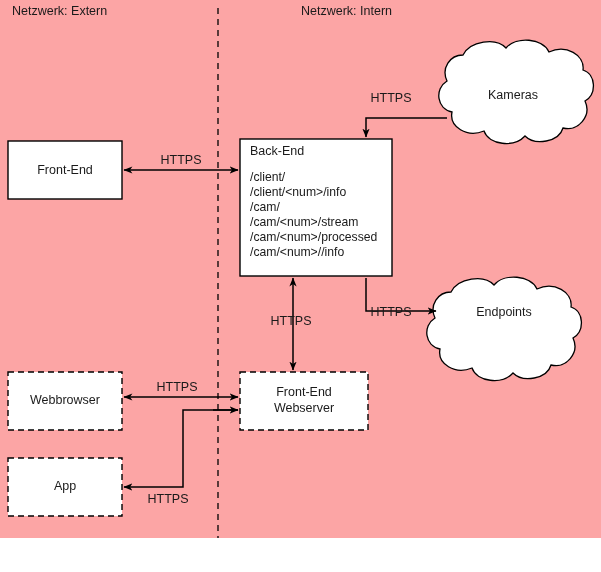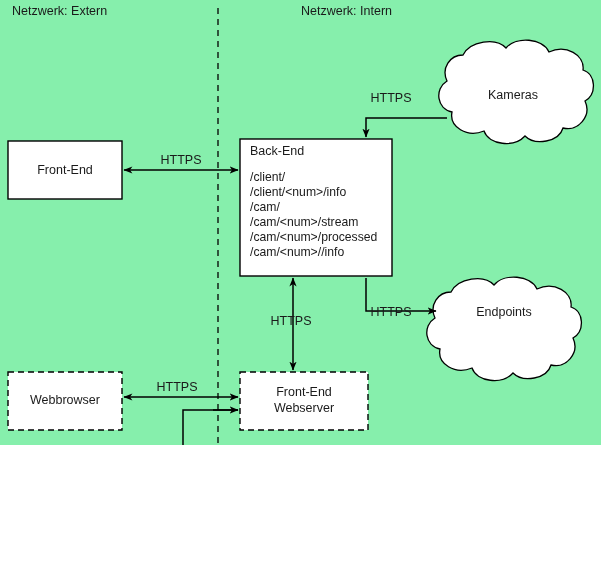--- a/index.html
+++ b/index.html
@@ -3,22 +3,22 @@
 <meta charset="utf-8">
 <style>
   html, body {
     margin: 0;
     padding: 0;
     background: #ffffff;
   }
   #canvas {
     position: relative;
     width: 601px;
-    height: 445px;
-    background: #86efac;
+    height: 538px;
+    background: #fca5a5;
     overflow: hidden;
     font-family: "Liberation Sans", sans-serif;
   }
   svg#diagram {
     position: absolute;
     top: 0;
     left: 0;
     width: 601px;
     height: 572px;
   }

